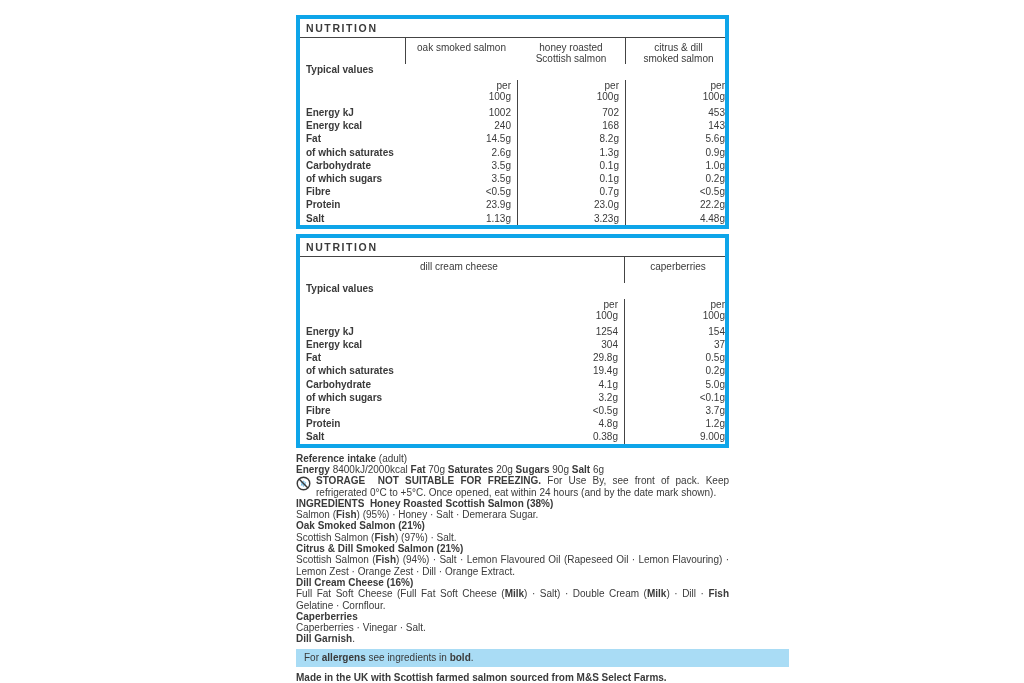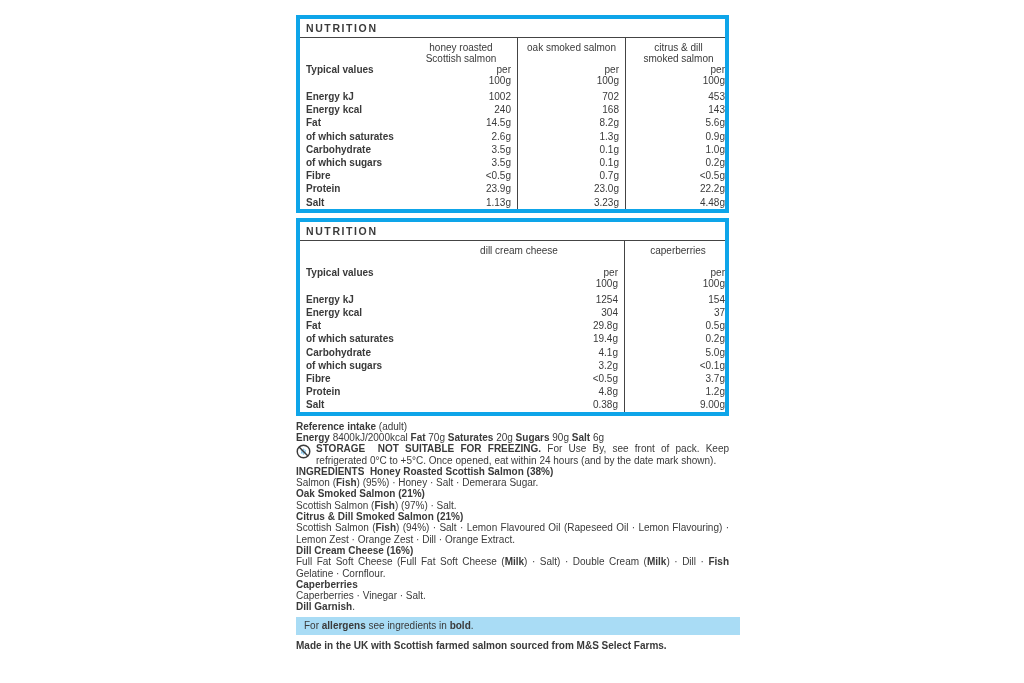--- a/index.html
+++ b/index.html
@@ -23,50 +23,50 @@
   }
   .grid { display: grid; font-size: 10px; }
   .grid1 { grid-template-columns: 105px 112px 108px 106px; }
   .grid2 { grid-template-columns: 120px 204px 107px; }
   .cell { min-height: 13.2px; }
   .bl { border-left: 1px solid #444444; }
   .chead {
     text-align: center; white-space: pre-line;
     line-height: 11px; padding-top: 4px; height: 26px;
   }
-  .chead.right { text-align: center; padding-right: 6px; }
+  .chead.right { text-align: left; padding-right: 6px; }
   .rl { font-weight: bold; padding-left: 6px; line-height: 13.2px; }
   .rv { text-align: right; padding-right: 6px; line-height: 13.2px; }
   .tvrow { height: 26px; line-height: 11px; }
-  .per { white-space: pre-line; line-height: 11px; height: 26px; }
+  .per { white-space: pre-line; line-height: 11px; height: 26px; margin-top: 16px; }
 
   .textblock { margin-top: 5px; }
   .textblock p { margin: 0; font-size: 10px; line-height: 11.3px; }
   .justify { text-align: justify; }
   .storage-icon { float: left; width: 15px; height: 15px; margin: 1px 5px 0 0; }
 
   .banner {
-    margin-top: 4px; width: 444px; height: 18px; line-height: 18px;
+    margin-top: 4px; width: 493px; height: 18px; line-height: 18px;
     font-size: 10px; padding-left: 8px;
   }
   .footer { margin-top: 5px; font-size: 10px; font-weight: bold; }
 </style>
 </head>
 <body>
 
 <div class="content">
 
 
   <section class="ntable">
     <div class="ntitle">NUTRITION</div>
     <div class="grid grid1">
       <div class="cell"></div>
+      <div class="cell chead bl">oak smoked salmon</div>
       <div class="cell chead">honey roasted
 Scottish salmon</div>
-      <div class="cell chead bl">oak smoked salmon</div>
       <div class="cell chead bl">citrus &amp; dill
 smoked salmon</div>
 
       <div class="cell rl tvrow">Typical values</div>
       <div class="cell rv per">per
 100g</div>
       <div class="cell rv per bl">per
 100g</div>
       <div class="cell rv per bl">per
 100g</div>

